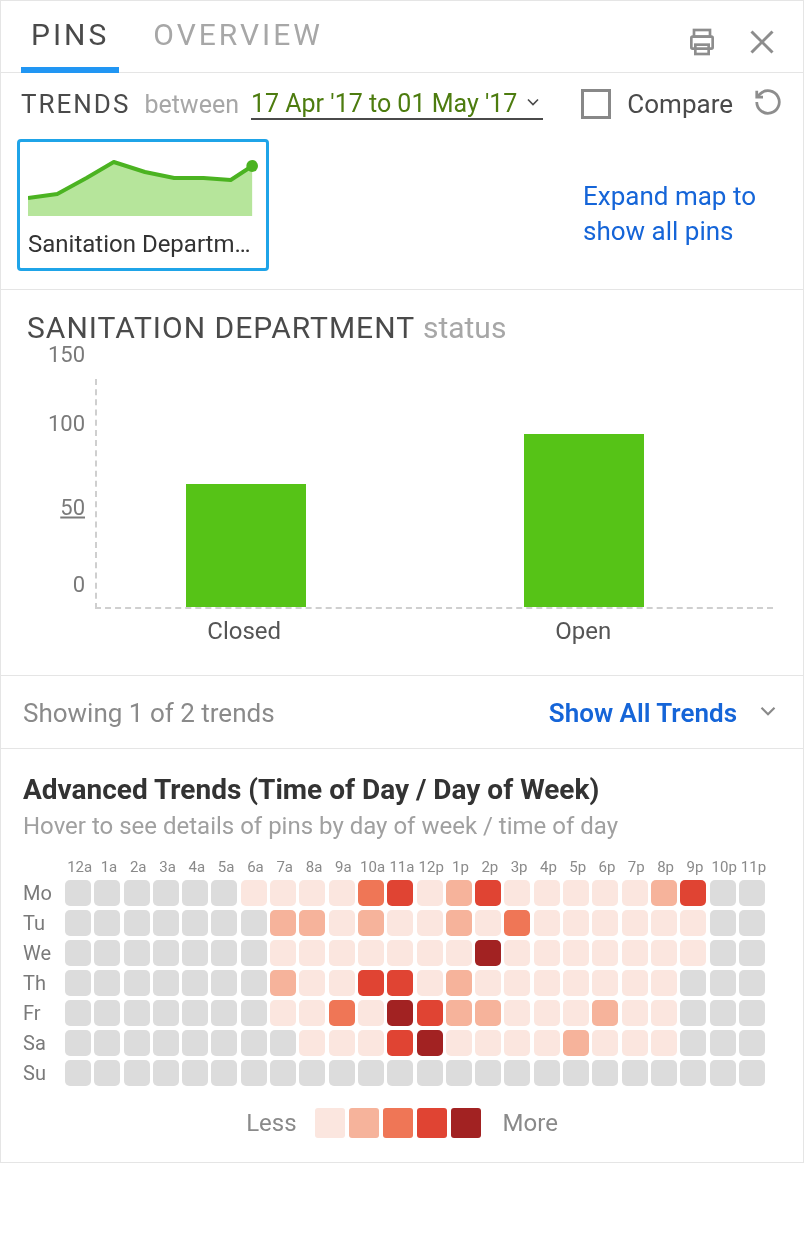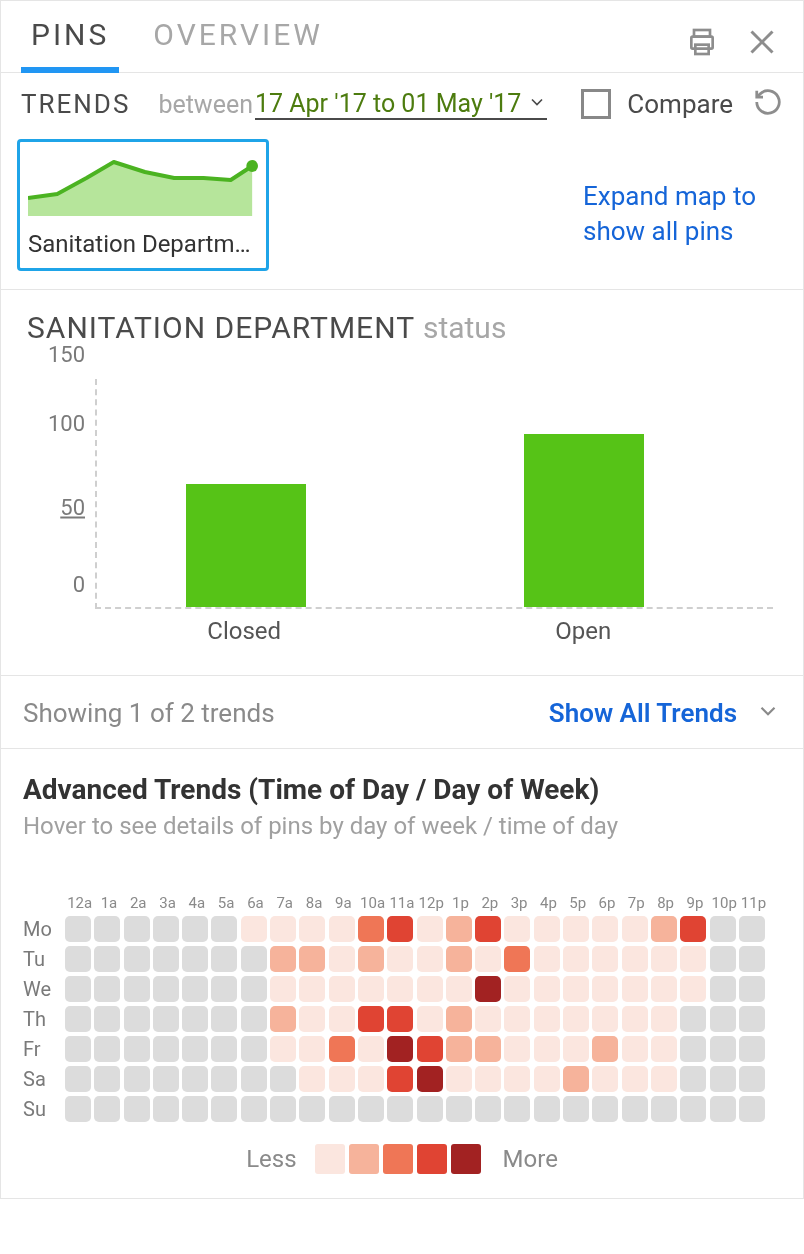--- a/index.html
+++ b/index.html
@@ -12,22 +12,22 @@
   .tab { font-size:30px; letter-spacing:3px; color:#a7a7a7; padding:6px 8px 20px 8px; cursor:pointer; margin-right:28px; }
   .tab.active { color:#4a4a4a; position:relative; }
   .tab.active::after { content:""; position:absolute; left:-2px; right:-2px; bottom:-1px; height:6px; background:#2196f3; }
   .tabs-spacer { flex:1; }
   .ico-btn { width:38px; height:38px; display:flex; align-items:center; justify-content:center; color:#8d8d8d; cursor:pointer; margin-left:22px; }
   .ico-btn svg { width:32px; height:32px; }
   .ico-close svg { width:36px; height:36px; }
 
   
   .filter-row { display:flex; align-items:center; padding:14px 20px 8px 20px; }
-  .trends-label { font-size:26px; letter-spacing:2px; color:#4a4a4a; margin-right:28px; }
-  .between-label { font-size:25px; color:#a7a7a7; margin-right:2px; }
+  .trends-label { font-size:26px; letter-spacing:2px; color:#4a4a4a; margin-right:14px; }
+  .between-label { font-size:25px; color:#a7a7a7; margin-right:12px; }
   .date-range { font-size:25px; color:#4d7c0f; border-bottom:2px solid #4a4a4a; padding-bottom:0; cursor:pointer; display:inline-flex; align-items:center; }
   .date-range .chev { margin-left:6px; }
   .filter-spacer { flex:1; }
   .compare-box { width:30px; height:30px; border:3px solid #888; margin-right:16px; cursor:pointer; }
   .compare-label { font-size:26px; color:#4a4a4a; margin-right:20px; }
   .refresh-btn { cursor:pointer; color:#8d8d8d; }
   .refresh-btn svg { width:30px; height:30px; }
 
   
   .card-row { display:flex; padding:10px 20px 18px 16px; border-bottom:1px solid #e5e5e5; }
@@ -59,21 +59,21 @@
   .chev-down svg { width:26px; height:26px; }
 
   
   .adv-section { padding:24px 22px 24px 22px; }
   .adv-title { font-size:28px; font-weight:700; color:#333; }
   .adv-sub { font-size:24px; color:#a0a0a0; margin-top:6px; }
   .heatmap-wrap { margin-top:18px; }
   .heat-header-row { display:flex; align-items:center; margin-bottom:4px; }
   .heat-row { display:flex; align-items:center; margin-bottom:4px; }
   .day-label { width:42px; font-size:20px; color:#7a7a7a; text-align:left; }
-  .hour-label { width:29.3px; font-size:15px; color:#8a8a8a; text-align:center;margin-top:36px; }
+  .hour-label { width:29.3px; font-size:15px; color:#8a8a8a; text-align:center; }
   .heat-cell { width:26px; height:26px; margin-right:3.3px; border-radius:5px; }
   .legend-row { display:flex; align-items:center; justify-content:center; margin-top:22px; }
   .legend-text { font-size:24px; color:#8a8a8a; margin:0 18px; }
   .legend-cell { width:30px; height:30px; margin-right:4px; border-radius:3px; }
 
   
   .h0 { background:#dcdcdc; }
   .h1 { background:#fbe6df; }
   .h2 { background:#f6b39b; }
   .h3 { background:#ef7656; }

